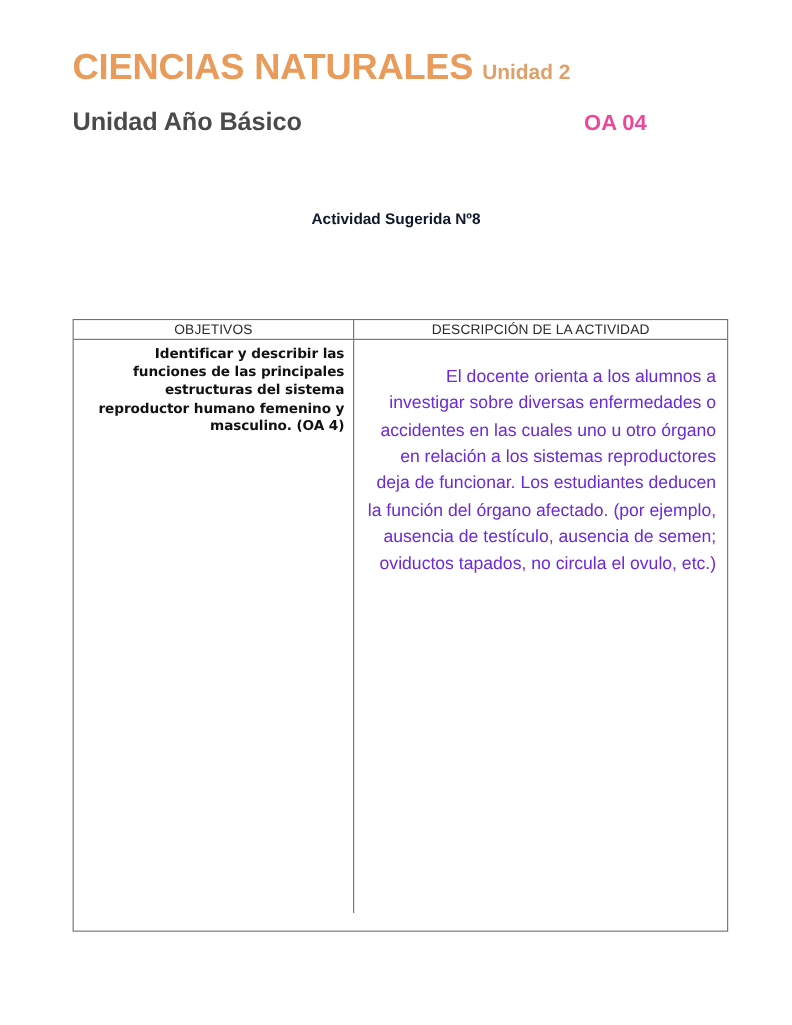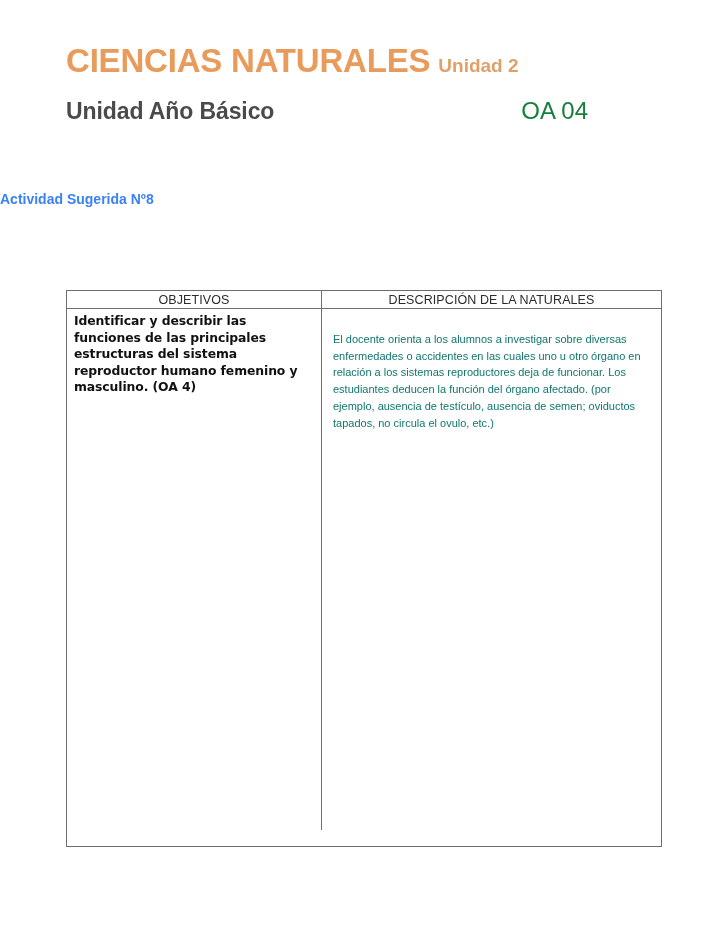--- a/index.html
+++ b/index.html
@@ -60,35 +60,35 @@
   }
   .grade-title {
     font-family: "Liberation Sans", sans-serif;
     font-size: 23px;
     font-weight: bold;
     color: #4A4A4A;
     letter-spacing: -0.1px;
   }
   .oa-code {
     font-family: "Liberation Sans", sans-serif;
-    font-size: 24px;
-    font-weight: normal;
-    color: #15803d;
+    font-size: 20px;
+    font-weight: bold;
+    color: #ec4899;
   }
 
   
   .activity-heading {
     position: absolute;
     left: 0;
     width: 720px;
-    text-align: left;
+    text-align: center;
     font-family: "Liberation Sans", sans-serif;
     font-size: 14px;
     font-weight: bold;
-    color: #3b82f6;
+    color: #0f172a;
   }
   .activity-heading.line1 { top: 191px; }
   .activity-heading.line2 { top: 226px; }
 
   
   .activity-table {
     position: absolute;
     left: 66px;
     top: 290px;
     width: 596px;
@@ -128,20 +128,21 @@
     width: 339px;
   }
 
   .table-body {
     position: absolute;
     left: 0;
     top: 18px;
     width: 100%;
     bottom: 16px;
     display: flex;
+    text-align: right;
   }
   .cell {
     box-sizing: border-box;
     height: 100%;
   }
   .cell-objetivos {
     width: 255px;
     border-right: 1px solid #6E6E6E;
     padding: 4px 8px 0 7px;
   }
@@ -163,23 +164,23 @@
     margin: 16px 0 0 0;
     font-family: "Liberation Sans", sans-serif;
     font-size: 11.8px;
     font-weight: normal;
     color: #5E5E5E;
     line-height: 1.42;
   }
   .desc-text {
     margin: 0;
     font-family: "Liberation Sans", sans-serif;
-    font-size: 11px;
+    font-size: 16px;
     font-weight: normal;
-    color: #0f766e;
+    color: #6d28d9;
     line-height: 1.52;
   }
 </style>
 </head>
 <body>
 
 <div class="page">
 
   <div class="masthead">
     <span class="subject-title">CIENCIAS NATURALES</span><span class="unit-label">Unidad 2</span>
@@ -190,21 +191,21 @@
     <span class="oa-code">OA 04</span>
   </div>
 
   <div class="activity-heading line1">Actividad Sugerida Nº8</div>
 
 
   <div class="activity-table">
 
     <div class="table-head">
       <div class="th th-objetivos">OBJETIVOS</div>
-      <div class="th th-descripcion">DESCRIPCIÓN DE LA NATURALES</div>
+      <div class="th th-descripcion">DESCRIPCIÓN DE LA ACTIVIDAD</div>
     </div>
 
     <div class="table-body">
       <div class="cell cell-objetivos">
         <p class="obj-primary">Identificar y describir las funciones de las principales estructuras del sistema reproductor humano femenino y masculino. (OA 4)</p>
       </div>
       <div class="cell cell-descripcion">
         <p class="desc-text">El docente orienta a los alumnos a investigar sobre diversas enfermedades o accidentes en las cuales uno u otro órgano en relación a los sistemas reproductores deja de funcionar. Los estudiantes deducen la función del órgano afectado. (por ejemplo, ausencia de testículo, ausencia de semen; oviductos tapados, no circula el ovulo, etc.)</p>
       </div>
     </div>

